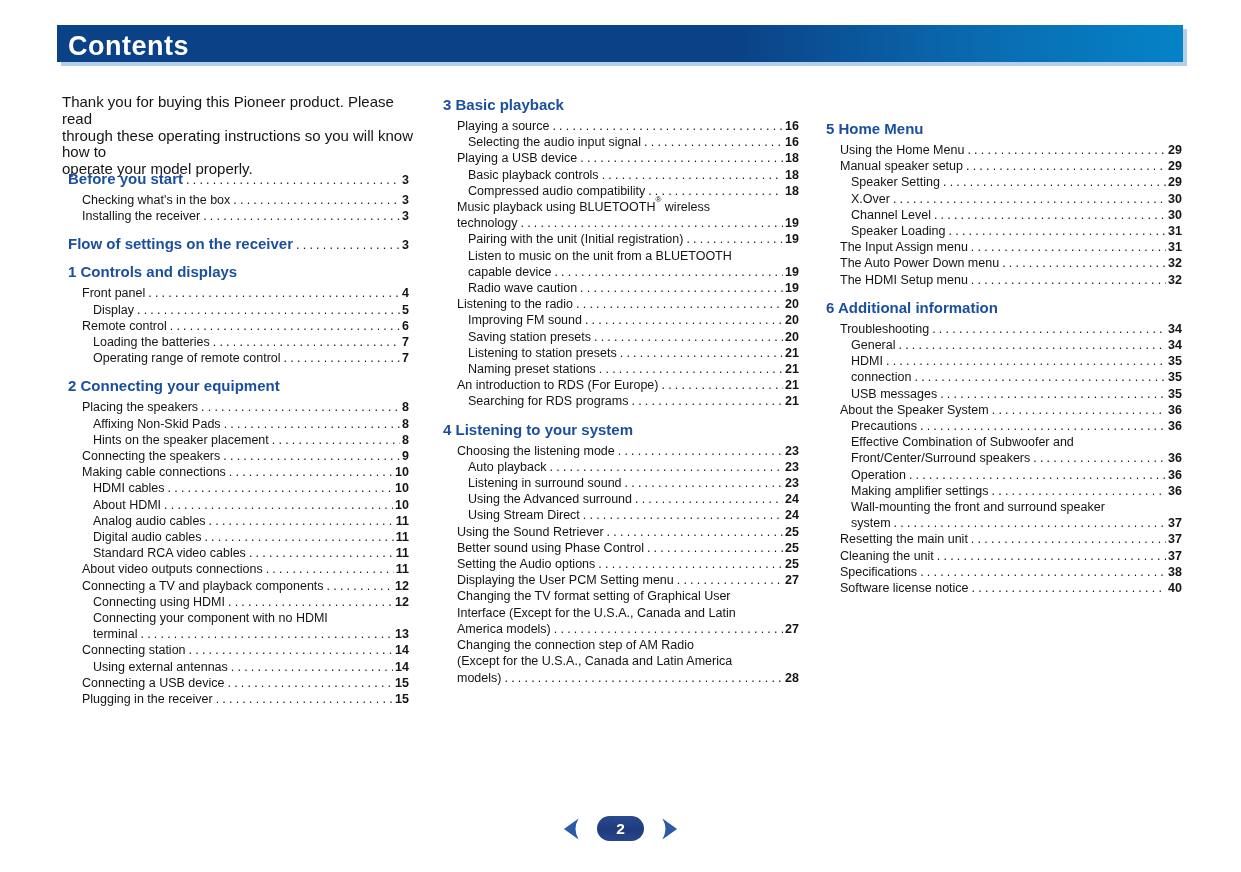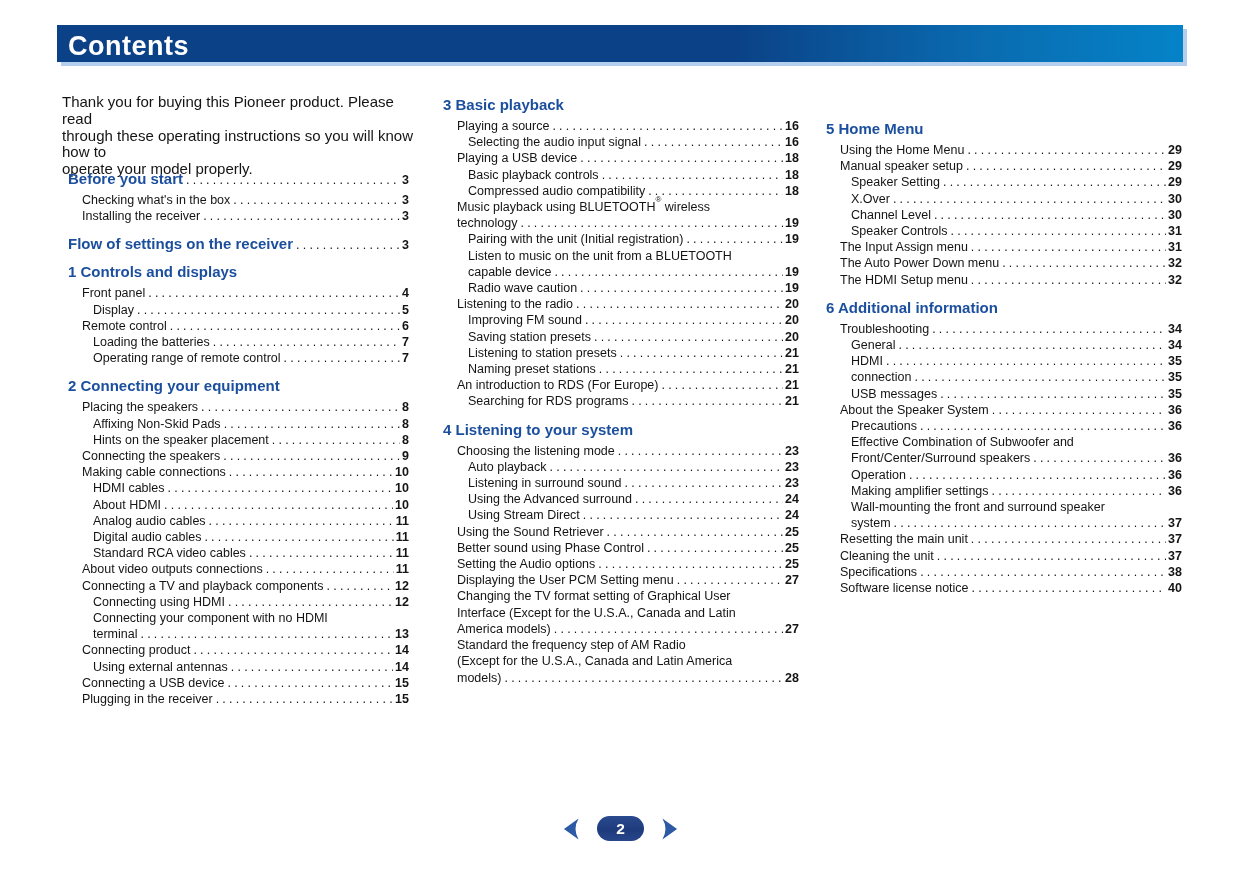--- a/index.html
+++ b/index.html
@@ -319,21 +319,21 @@
             <span class="entry-label">Connecting your component with no HDMI</span>
           </div>
           <div class="entry-line">
             <span class="entry-label">terminal</span>
             <span class="dots"></span>
             <span class="page-num">13</span>
           </div>
         </div>
         <div class="toc-entry indent-0">
           <div class="entry-line">
-            <span class="entry-label">Connecting product</span>
+            <span class="entry-label">Connecting station</span>
             <span class="dots"></span>
             <span class="page-num">14</span>
           </div>
         </div>
         <div class="toc-entry indent-1">
           <div class="entry-line">
             <span class="entry-label">Using external antennas</span>
             <span class="dots"></span>
             <span class="page-num">14</span>
           </div>
@@ -553,21 +553,21 @@
             <span class="entry-label">Interface (Except for the U.S.A., Canada and  Latin</span>
           </div>
           <div class="entry-line">
             <span class="entry-label">America models)</span>
             <span class="dots"></span>
             <span class="page-num">27</span>
           </div>
         </div>
         <div class="toc-entry indent-0">
           <div class="entry-line">
-            <span class="entry-label">Standard the frequency step of AM Radio</span>
+            <span class="entry-label">Changing the connection step of AM Radio</span>
           </div>
           <div class="entry-line">
             <span class="entry-label">(Except for the U.S.A., Canada and  Latin America</span>
           </div>
           <div class="entry-line">
             <span class="entry-label">models)</span>
             <span class="dots"></span>
             <span class="page-num">28</span>
           </div>
         </div>
@@ -608,21 +608,21 @@
         </div>
         <div class="toc-entry indent-1">
           <div class="entry-line">
             <span class="entry-label">Channel Level</span>
             <span class="dots"></span>
             <span class="page-num">30</span>
           </div>
         </div>
         <div class="toc-entry indent-1">
           <div class="entry-line">
-            <span class="entry-label">Speaker Controls</span>
+            <span class="entry-label">Speaker Loading</span>
             <span class="dots"></span>
             <span class="page-num">31</span>
           </div>
         </div>
         <div class="toc-entry indent-0">
           <div class="entry-line">
             <span class="entry-label">The Input Assign menu</span>
             <span class="dots"></span>
             <span class="page-num">31</span>
           </div>

